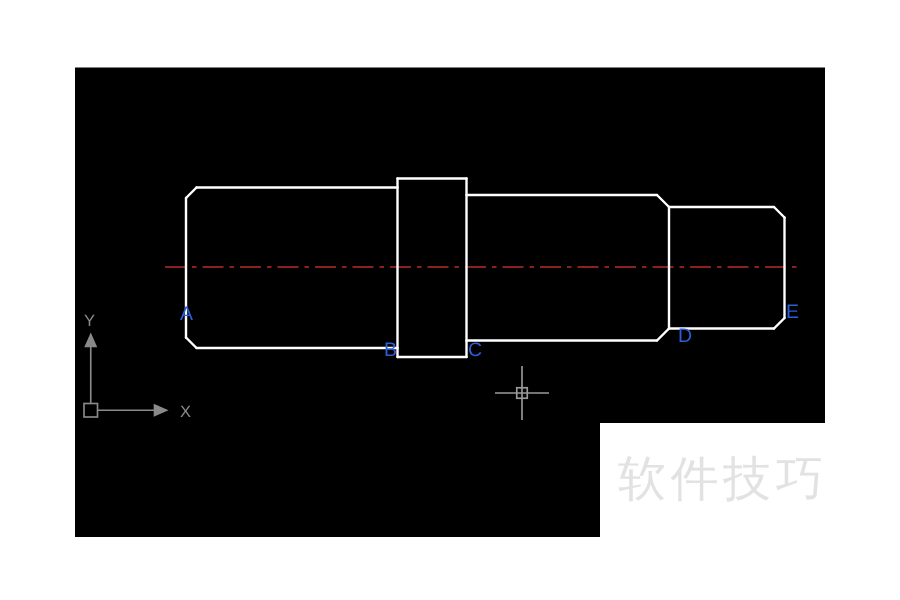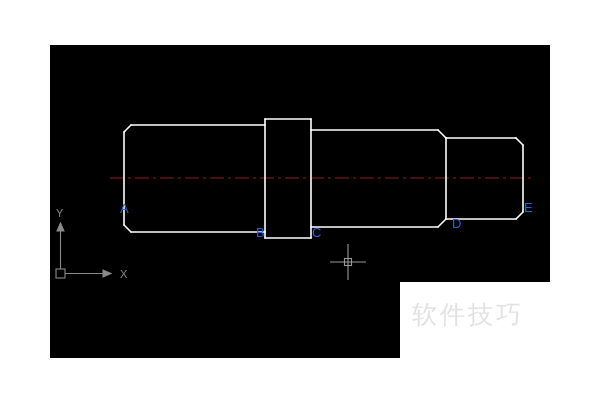--- a/index.html
+++ b/index.html
@@ -50,21 +50,21 @@
     left: 400px;
     top: 282px;
     width: 200px;
     height: 118px;
     background: #ffffff;
   }
   #watermark-text {
     position: absolute;
     left: 12px;
     top: 16px;
-    font-size: 25px;
+    font-size: 32px;
     letter-spacing: 3px;
     color: #e2e2e2;
     font-family: Liberation Sans, sans-serif;
     white-space: nowrap;
     user-select: none;
   }
 </style>
 </head>
 <body>
 

